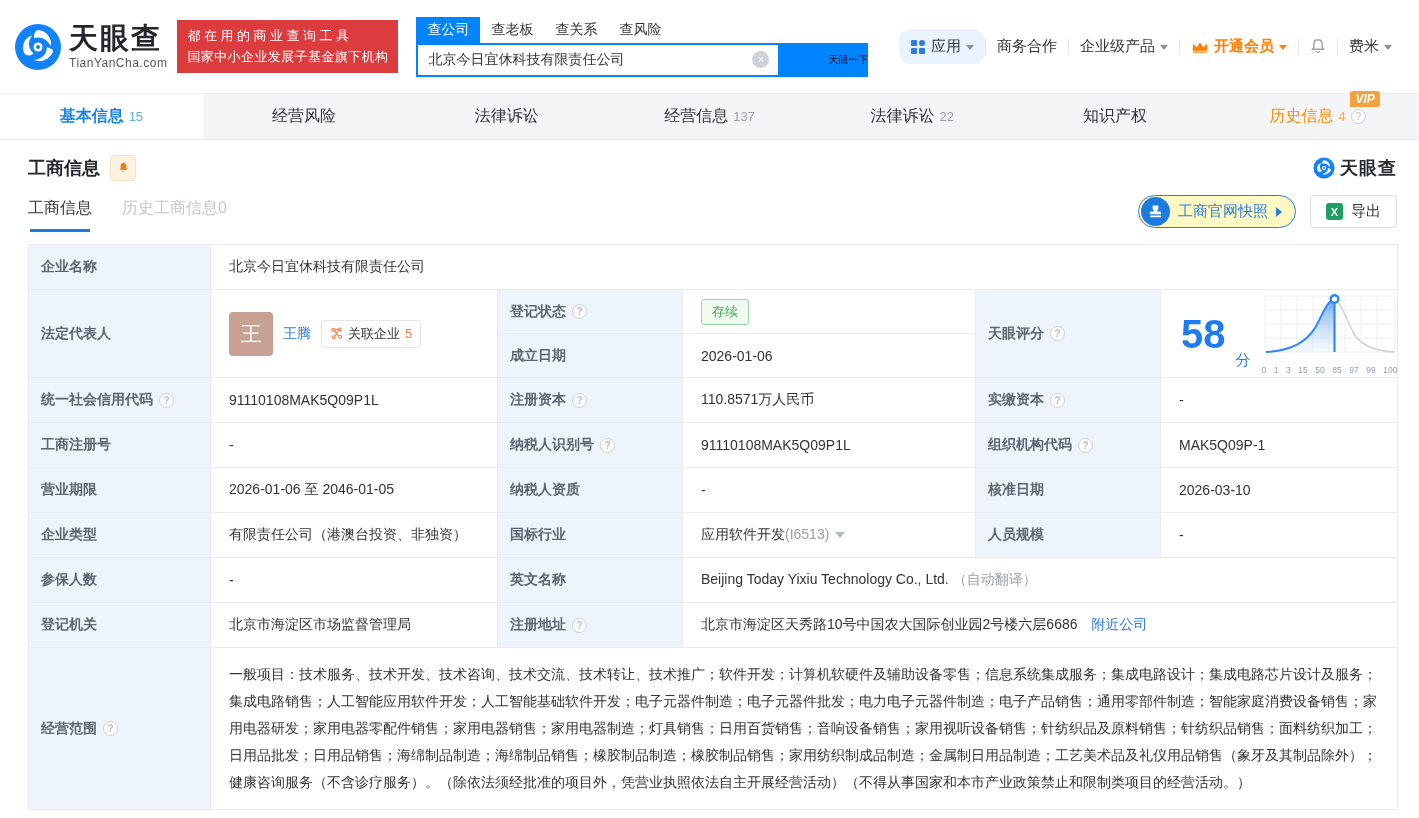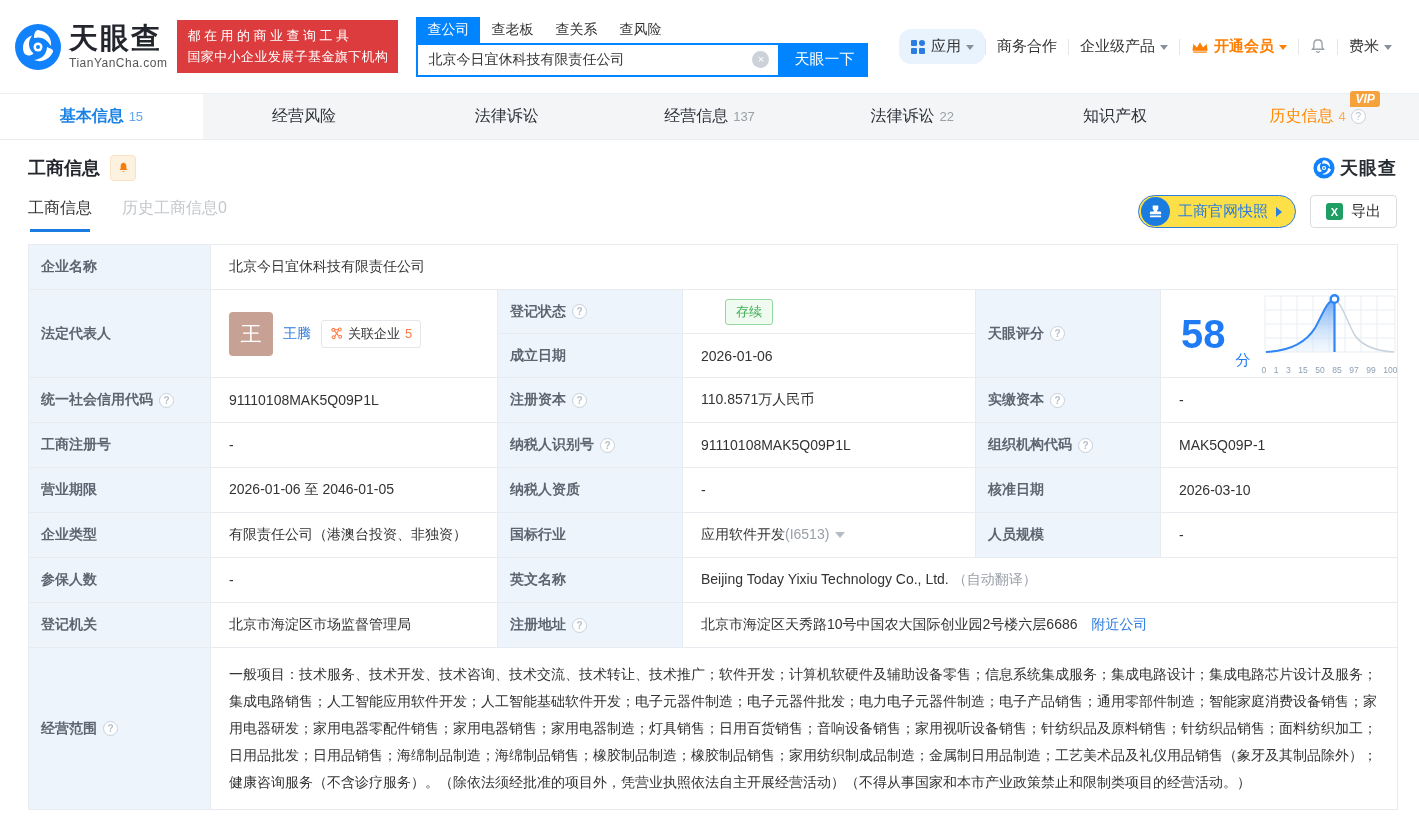--- a/index.html
+++ b/index.html
@@ -19,21 +19,21 @@
   .search-area { margin-left:18px; width:452px; }
   .search-tabs { display:flex; font-size:14px; }
   .stab { padding:4px 11px; color:#333; cursor:pointer; }
   .stab.active { background:#0084ff; color:#fff; }
   .search-row { display:flex; height:34px; }
   .input-wrap { flex:1; border:2px solid #0084ff; background:#fff; display:flex; align-items:center; }
   .input-wrap input { border:none; outline:none; flex:1; font-size:14px; padding:0 10px; color:#333;
     font-family:"Liberation Sans","DejaVu Sans",sans-serif; }
   .clear-btn { width:17px; height:17px; border-radius:50%; background:#ccd2d9; color:#fff; font-size:11px;
     line-height:17px; text-align:center; margin-right:9px; cursor:pointer; flex:0 0 auto; }
-  .btn-search { width:88px; background:#0084ff; color:#ffffff; border:none; font-size:15px; cursor:pointer; }
+  .btn-search { width:88px; background:#0084ff; color:#000000; border:none; font-size:10px; cursor:pointer;text-align:right; }
   .top-nav { margin-left:auto; display:flex; align-items:center; font-size:15px; color:#333; }
   .nav-item { display:flex; align-items:center; gap:5px; padding:0 11px; cursor:pointer; white-space:nowrap; }
   .nav-apps { background:#e9f3fe; border-radius:12px; padding:8px 11px; }
   .sep { width:1px; height:16px; background:#e3e6ea; }
   .caret { width:0; height:0; border-left:4px solid transparent; border-right:4px solid transparent;
     border-top:5px solid #8a9099; margin-top:2px; }
   .caret.orange { border-top-color:#ff7d00; }
   .vip-link { color:#ff7d00; font-weight:bold; }
   .bell-nav { padding:0 10px; display:flex; align-items:center; cursor:pointer; }
 
@@ -58,42 +58,42 @@
   .watermark { margin-left:auto; display:flex; align-items:center; gap:5px; }
   .watermark .wm-text { font-size:18px; font-weight:bold; color:#282c33; letter-spacing:1px; }
 
   
   .subtab-row { display:flex; align-items:center; padding:8px 22px 0 28px; }
   .subtab { font-size:16px; margin-right:30px; padding-bottom:13px; position:relative; cursor:pointer; color:#333; }
   .subtab.active::after { content:""; position:absolute; left:2px; right:2px; bottom:0; height:3px; background:#1a7ce0; }
   .subtab.inactive { color:#c3c7cc; }
   .subtab-actions { margin-left:auto; display:flex; align-items:center; margin-bottom:6px; }
   .snapshot-btn { display:flex; align-items:center; gap:8px; border:1px solid #2b7de0; border-radius:17px;
-    height:33px; padding:0 13px 0 2px; color:#2b7de0; font-size:15px; background:#fde047; cursor:pointer; }
+    height:33px; padding:0 13px 0 2px; color:#2b7de0; font-size:15px; background:#fef9c3; cursor:pointer; }
   .stamp-circle { width:29px; height:29px; border-radius:50%; background:#1a7ce0; display:flex;
     align-items:center; justify-content:center; }
   .tri-right { width:0; height:0; border-top:5px solid transparent; border-bottom:5px solid transparent;
     border-left:6px solid #2b7de0; }
   .export-btn { display:flex; align-items:center; gap:8px; border:1px solid #d9dce1; border-radius:4px;
     height:33px; padding:0 15px; font-size:15px; color:#333; background:#fff; margin-left:14px; cursor:pointer; }
   .xls-icon { width:17px; height:17px; background:#1e9e62; border-radius:3px; color:#fff; font-size:11px;
     font-weight:bold; display:flex; align-items:center; justify-content:center; }
 
   
   table.info { border-collapse:collapse; table-layout:fixed; width:1369px; margin:10px 22px 0 28px; }
   table.info td { border:1px solid #e8ecf1; font-size:14px; vertical-align:middle; }
   td.lbl { background:#eef4fb; color:#5c6570; padding-left:12px;font-weight:bold; }
   td.val { background:#fff; color:#333; padding-left:18px; }
   tr.r { height:45px; }
   tr.rh { height:44px; }
   .lbl-inner { display:flex; align-items:center; gap:6px; }
   .q { width:15px; height:15px; border-radius:50%; border:1px solid #c6d1dd; color:#b3bfcc; font-size:10px;
     line-height:13px; text-align:center; display:inline-block; flex:0 0 auto; cursor:pointer; background:#fff; }
   .status-badge { display:inline-block; padding:3px 10px; background:#effaf0; border:1px solid #94d89f;
-    color:#3fae52; font-size:13px; border-radius:3px;margin-left:24px; }
+    color:#3fae52; font-size:13px; border-radius:3px; }
   .rep { display:flex; align-items:center; gap:10px; }
   .avatar { width:44px; height:44px; border-radius:4px; background:#c7a193; color:#fff; font-size:21px;
     display:flex; align-items:center; justify-content:center; cursor:pointer; }
   .rep-name { color:#2878e0; cursor:pointer; }
   .rel-badge { display:flex; align-items:center; gap:5px; border:1px solid #e3e6ea; border-radius:3px;
     padding:4px 8px; font-size:13px; color:#333; cursor:pointer; background:#fff; }
   .rel-cnt { color:#ff7a45; }
   .score-wrap { display:flex; align-items:center; gap:10px; padding-left:20px; }
   .score-num { font-size:40px; font-weight:bold; color:#1f7bf4; line-height:1; }
   .score-unit { font-size:15px; color:#1f7bf4; align-self:flex-end; margin-bottom:5px; }

